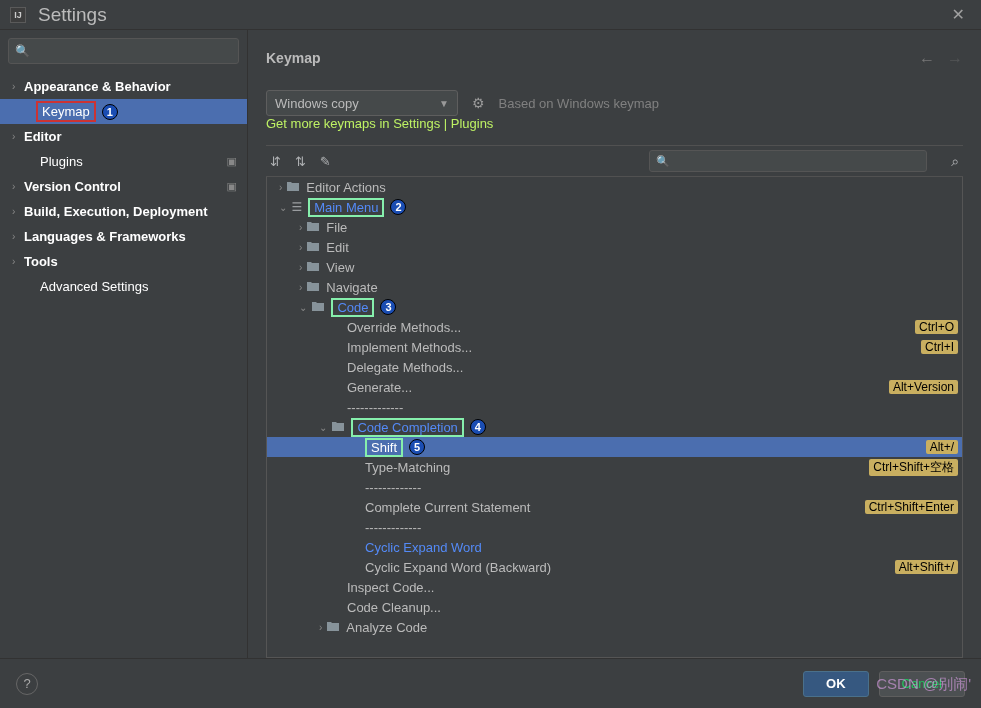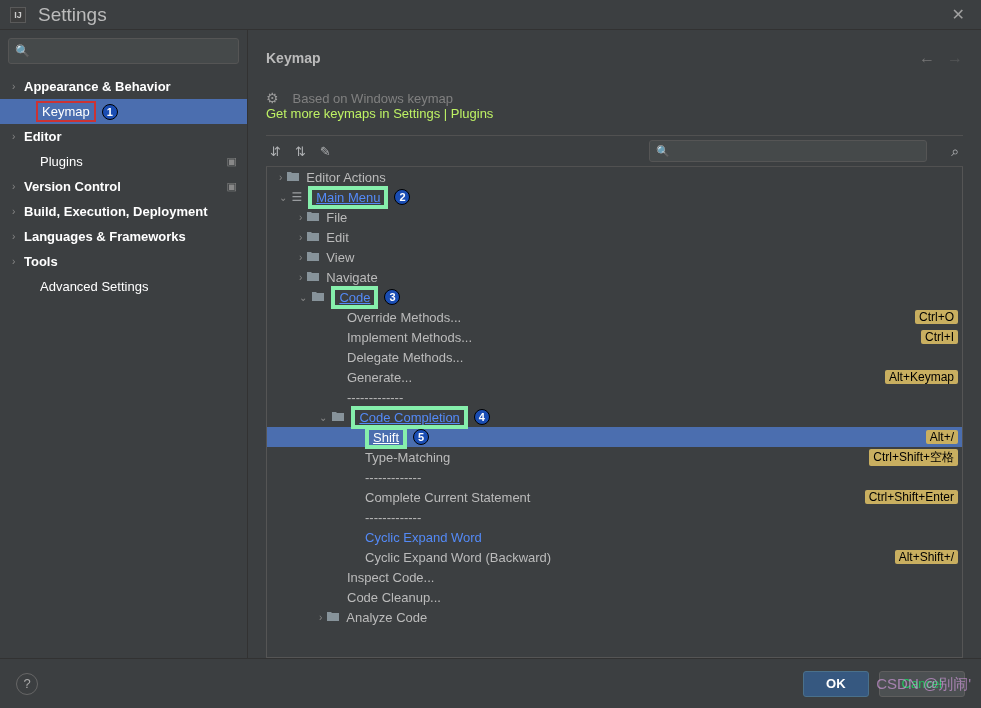--- a/index.html
+++ b/index.html
@@ -43,21 +43,21 @@
 .keymap-tree { flex: 1; border: 1px solid #555; border-top: none; overflow: auto; background: #3c3f41; }
 .krow { display: flex; align-items: center; height: 20px; padding-right: 4px; }
 .krow .indent { display: inline-block; }
 .krow .kicon { color: #888; font-size: 10px; margin-right: 4px; }
 .krow .folder { color: #9a9da0; margin-right: 6px; font-size: 12px; }
 .krow .klabel { color: #bbbbbb; }
 .krow .shortcut { margin-left: auto; background: #c9af60; color: #000; padding: 0 4px; font-size: 12px; border-radius: 2px; }
 .krow.sel { background: #4b6eaf; }
 .krow.sel .klabel { color: #fff; }
 .krow.linkish .klabel { color: #548af7; }
-.krow .klabel.rb { border: 4px solid #86efac; padding: 0 4px; text-decoration: underline; }
+.krow .klabel.rb { border: 2px solid #86efac; padding: 0 4px; }
 .footer { height: 50px; border-top: 1px solid #323232; display: flex; align-items: center; padding: 0 16px; }
 .help { width: 22px; height: 22px; border: 1px solid #666; border-radius: 50%; display: flex; align-items: center; justify-content: center; color: #aaa; cursor: pointer; }
 .footer .spacer { flex: 1; }
 .btn { height: 26px; padding: 0 22px; border: 1px solid #5e5e5e; background: #4c5052; color: #22c55e; border-radius: 3px; margin-left: 10px; cursor: pointer; display: flex; align-items: center; }
 .btn.primary { background: #365880; border-color: #4a708b; color: #fff; font-weight: bold; }
 .watermark { position: absolute; right: 10px; bottom: 14px; color: #f0abfc; font-size: 15px; opacity: 0.55; pointer-events: none; }
 svg.folder-svg { width: 14px; height: 12px; }
 svg.folder-svg path { fill: #87939a; }
 </style>
 </head>
@@ -121,20 +121,24 @@
   <div class="content">
     <div class="content-header">
       <div class="content-title">Keymap</div>
       <div class="nav-arrows">
         <span>←</span>
         <span style="opacity:.4">→</span>
       </div>
     </div>
 
     <div class="keymap-row">
+      <div class="dropdown">
+        <span>Windows copy</span>
+        <span class="dd-arrow">▼</span>
+      </div>
       <span class="gear">⚙</span>
       <span class="based">Based on Windows keymap</span>
     </div>
 
     <div class="link">Get more keymaps in Settings | Plugins</div>
 
     <div class="toolbar">
       <span class="tool-icon">⇵</span>
       <span class="tool-icon">⇅</span>
       <span class="tool-icon">✎</span>
@@ -212,21 +216,21 @@
           <span class="klabel">Implement Methods...</span>
           <span class="shortcut">Ctrl+I</span>
         </div>
         <div class="krow">
           <span class="indent" style="width:80px"></span>
           <span class="klabel">Delegate Methods...</span>
         </div>
         <div class="krow">
           <span class="indent" style="width:80px"></span>
           <span class="klabel">Generate...</span>
-          <span class="shortcut">Alt+Keymap</span>
+          <span class="shortcut">Alt+Version</span>
         </div>
         <div class="krow">
           <span class="indent" style="width:80px"></span>
           <span class="klabel">-------------</span>
         </div>
         <div class="krow linkish">
           <span class="indent" style="width:52px"></span>
           <span class="kicon">⌄</span>
           <span class="folder"><svg class="folder-svg" viewBox="0 0 14 12">
               <path d="M1 2h4l1 1h7v8H1z"></path>

